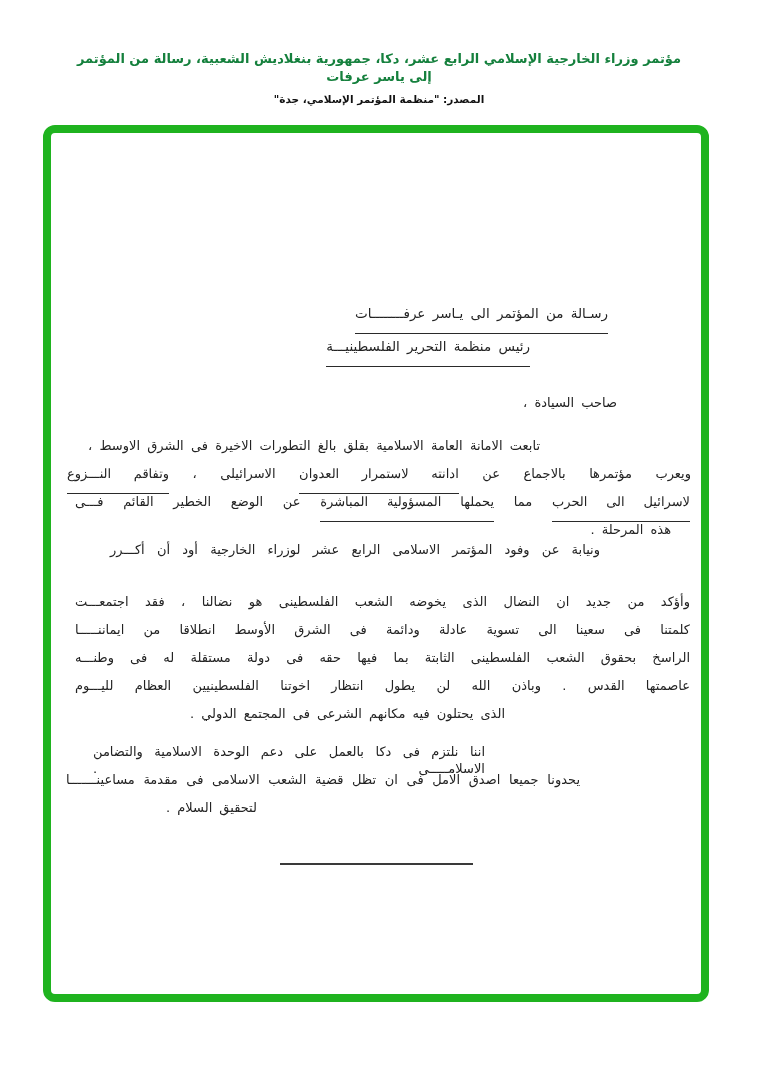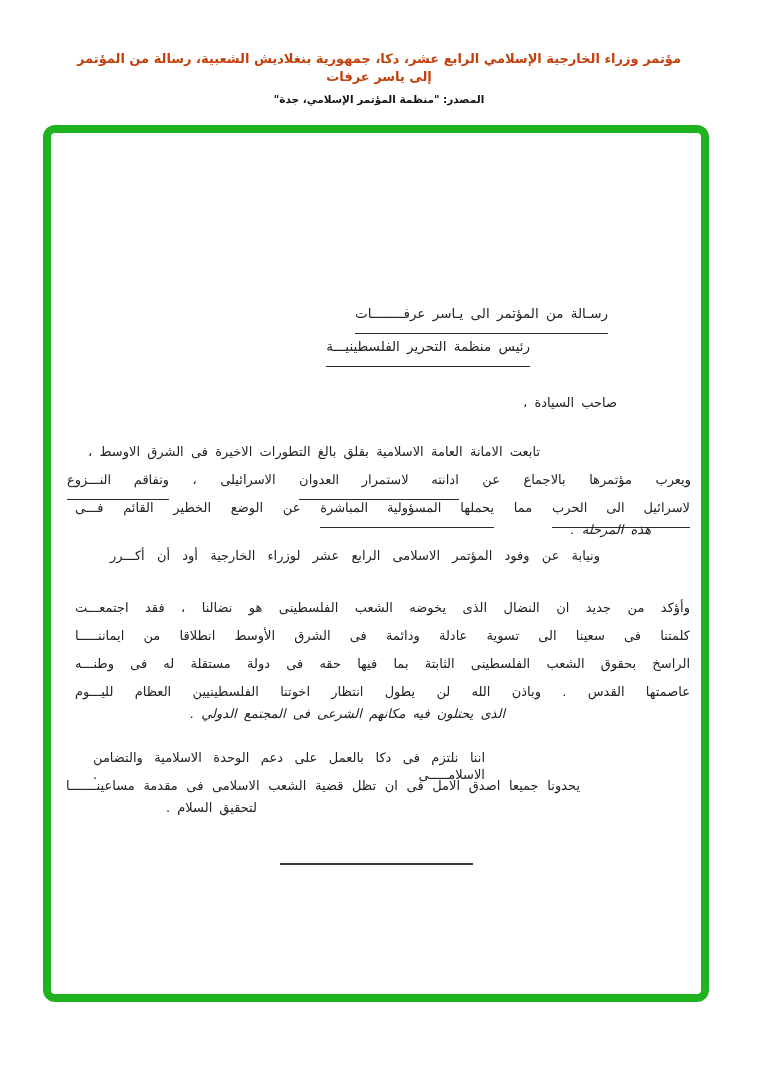--- a/index.html
+++ b/index.html
@@ -5,37 +5,37 @@
   html,body{margin:0;padding:0;}
   body{
     width:758px;height:1078px;position:relative;background:#ffffff;
     font-family:"DejaVu Sans",sans-serif;color:#1e1e1e;overflow:hidden;
   }
   
   .header-caption{
     position:absolute;top:50px;left:65px;width:628px;
     direction:rtl;text-align:center;
   }
-  .header-line1{font-size:13px;font-weight:bold;line-height:18px;color:#c2410c;}
+  .header-line1{font-size:13px;font-weight:bold;line-height:18px;color:#15803d;}
   .header-line2{font-size:10.5px;font-weight:bold;line-height:14px;color:#111;margin-top:6px;}
   
   .doc-frame{
     position:absolute;left:43px;top:125px;width:650px;height:861px;
     border:8px solid #1fb31f;border-radius:12px;background:#ffffff;
   }
   
   .letter{
     position:absolute;left:51px;top:133px;width:650px;height:861px;
     direction:rtl;font-size:13px;color:#232323;
   }
   .line{
     position:absolute;white-space:nowrap;line-height:17px;word-spacing:3px;
   }
   .just{
-    white-space:normal;text-align:justify;text-align-last:justify;margin-top:6px;
+    white-space:normal;text-align:justify;text-align-last:justify;
   }
   .title-line{
     border-bottom:1.5px solid #2a2a2a;padding-bottom:12px;font-size:13.5px;
   }
   .u{border-bottom:1.5px solid #2a2a2a;padding-bottom:12px;font-family:Liberation Serif, serif;}
   .divider{
     position:absolute;height:2px;background:#3a3a3a;
   }
 </style>
 </head>
@@ -55,28 +55,28 @@
   </div>
   <div class="line" style="top:205px;right:171px;">
     <span class="title-line">رئيس منظمة التحرير الفلسطينيـــة</span>
   </div>
 
   <div class="line" style="top:261px;right:84px;">صاحب السيادة ،</div>
 
   <div class="line just" style="top:304px;right:161px;width:452px;">تابعت الامانة العامة الاسلامية بقلق بالغ التطورات الاخيرة فى الشرق الاوسط ،</div>
   <div class="line just" style="top:332px;right:10px;width:624px;"><span>ويعرب مؤتمرها بالاجماع عن </span><span class="u">ادانته لاستمرار العدوان</span><span> الاسرائيلى ، </span><span class="u">وتفاقم النـــزوع</span></div>
   <div class="line just" style="top:360px;right:11px;width:615px;"><span class="u">لاسرائيل الى الحرب</span><span> مما </span><span class="u">يحملها المسؤولية المباشرة</span><span> عن الوضع الخطير القائم فـــى</span></div>
-  <div class="line" style="top:388px;right:50px;font-style:italic;">هذه المرحلة .</div>
+  <div class="line" style="top:388px;right:30px;">هذه المرحلة .</div>
 
   <div class="line just" style="top:408px;right:101px;width:490px;">ونيابة عن وفود المؤتمر الاسلامى الرابع عشر لوزراء الخارجية أود أن أكـــرر</div>
   <div class="line just" style="top:460px;right:11px;width:615px;">وأؤكد من جديد ان النضال الذى يخوضه الشعب الفلسطينى هو نضالنا ، فقد اجتمعـــت</div>
   <div class="line just" style="top:516px;right:11px;width:615px;">الراسخ بحقوق الشعب الفلسطينى الثابتة بما فيها حقه فى دولة مستقلة له فى وطنـــه</div>
   <div class="line just" style="top:488px;right:11px;width:615px;">كلمتنا فى سعينا الى تسوية عادلة ودائمة فى الشرق الأوسط انطلاقا من ايماننـــــا</div>
   <div class="line just" style="top:544px;right:11px;width:615px;">عاصمتها القدس . وباذن الله لن يطول انتظار اخوتنا الفلسطينيين العظام لليـــوم</div>
-  <div class="line" style="top:572px;right:196px;font-style:italic;">الذى يحتلون فيه مكانهم الشرعى فى المجتمع الدولي .</div>
+  <div class="line" style="top:572px;right:196px;">الذى يحتلون فيه مكانهم الشرعى فى المجتمع الدولي .</div>
 
   <div class="line just" style="top:610px;right:216px;width:392px;">اننا نلتزم فى دكا بالعمل على دعم الوحدة الاسلامية والتضامن الاسلامـــــى .</div>
   <div class="line just" style="top:638px;right:121px;width:514px;">يحدونا جميعا اصدق الامل فى ان تظل قضية الشعب الاسلامى فى مقدمة مساعينـــــــا</div>
   <div class="line" style="top:666px;right:444px;">لتحقيق السلام .</div>
 
   <div class="divider" style="top:730px;right:228px;width:193px;"></div>
 
 </div>
 
 </body></html>

